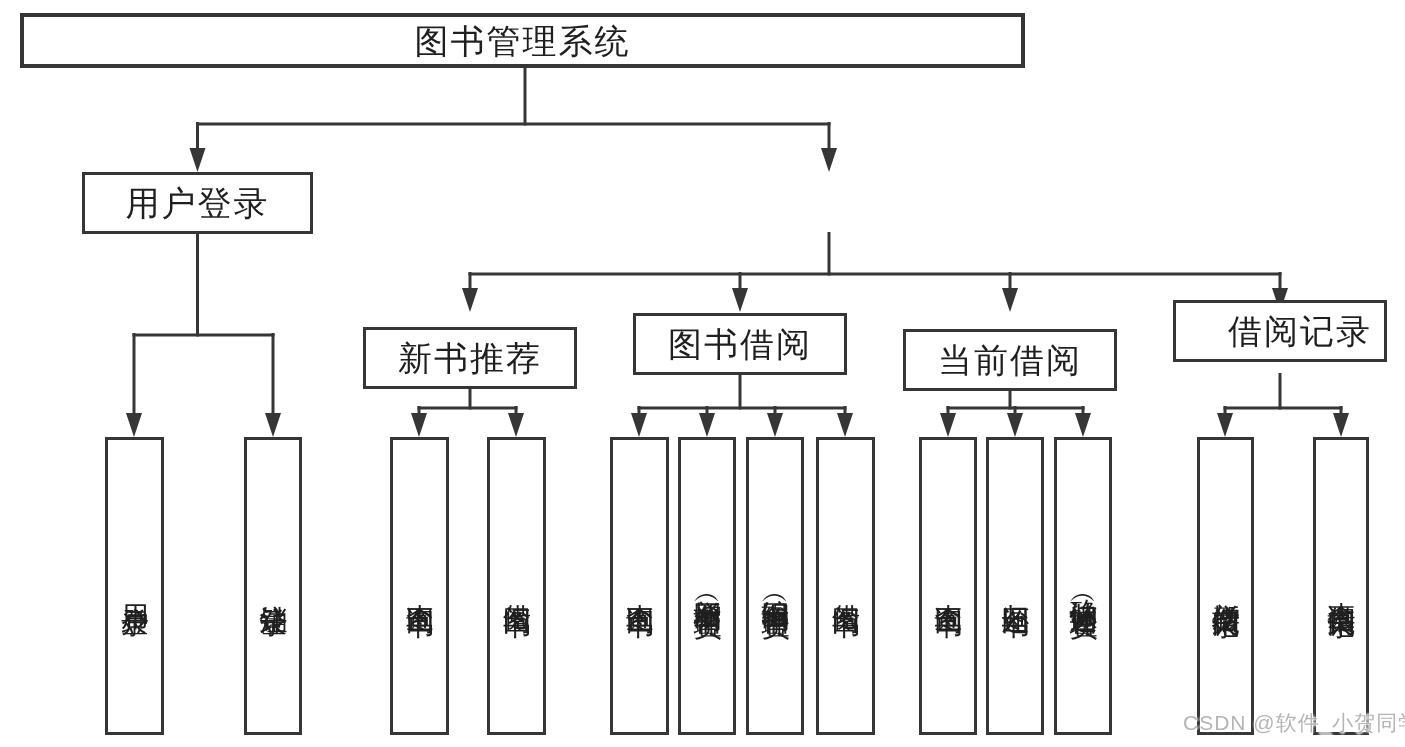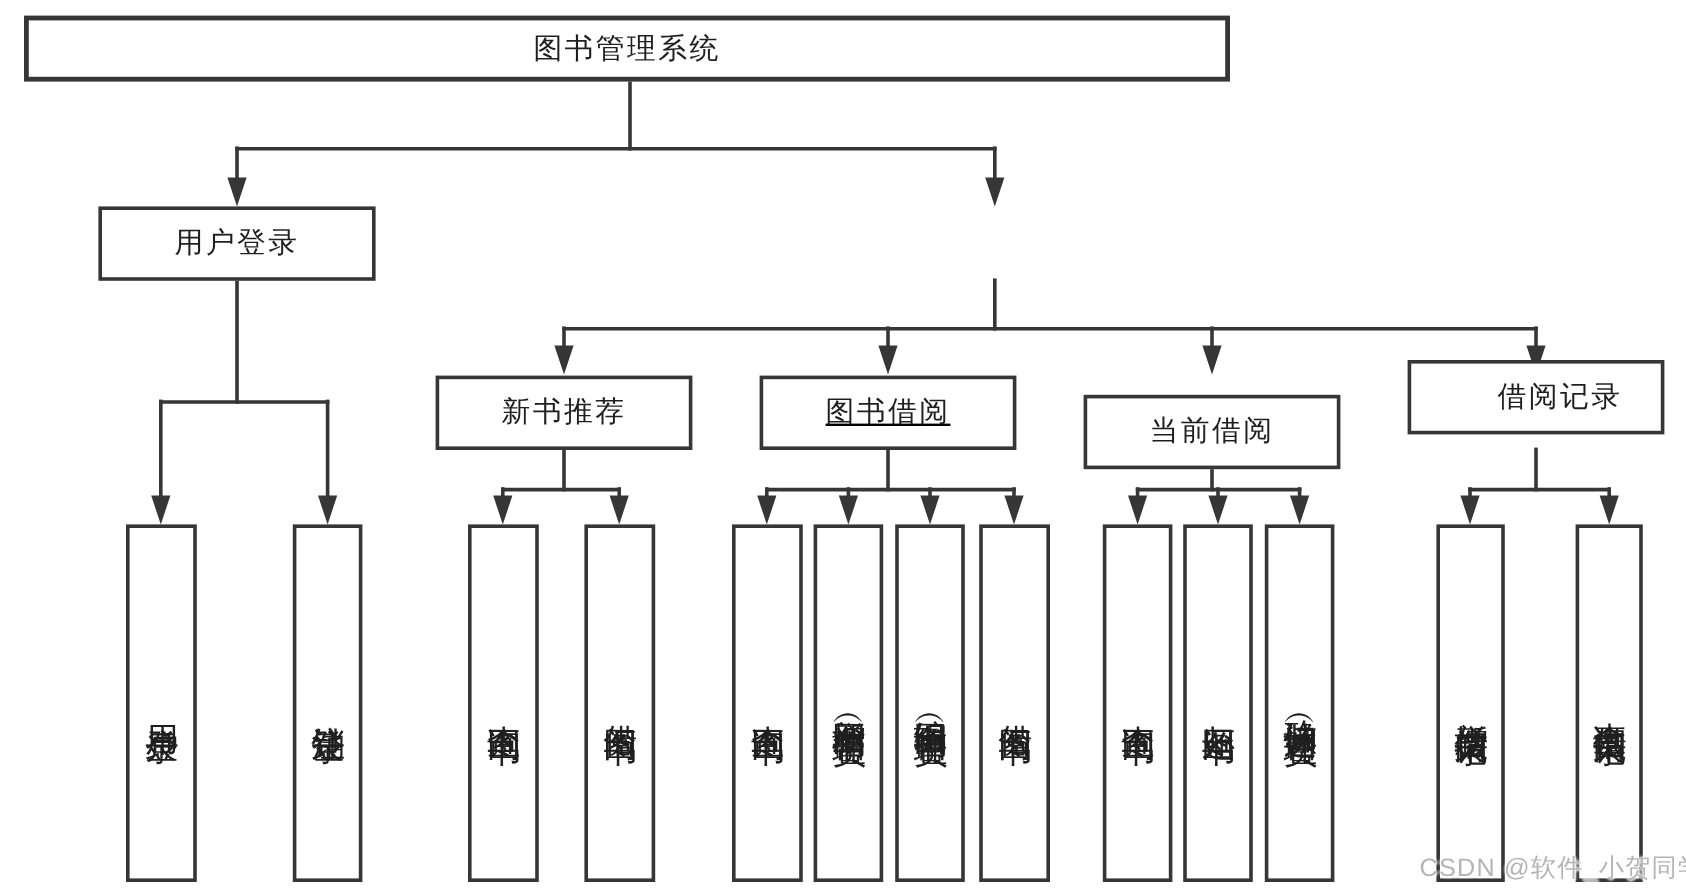--- a/index.html
+++ b/index.html
@@ -22,21 +22,21 @@
   svg.connectors polygon{fill:var(--line-color);stroke:none;}
   .box{
     position:absolute;
     background:#fff;
     border:3px solid var(--line-color);
     display:flex;align-items:center;justify-content:center;
     z-index:2;
   }
   .box.root{border-width:4px;}
   .hlabel{
-    font-size:24px;color:var(--text-color);letter-spacing:2px;
+    font-size:34px;color:var(--text-color);letter-spacing:2px;
     white-space:nowrap;line-height:1;
   }
   .vlabel{
     writing-mode:vertical-rl;
     text-orientation:mixed;
     font-size:28px;line-height:1.0;letter-spacing:2px;
     color:var(--text-color);
   }
   .watermark{
     position:absolute;left:1183px;top:709px;z-index:6;
@@ -112,24 +112,24 @@
   </svg>
 
   <div class="box root" style="left:20px;top:13px;width:1005px;height:55px;">
     <span class="hlabel">图书管理系统</span>
   </div>
 
   <div class="box" style="left:82px;top:172px;width:231px;height:62px;">
     <span class="hlabel">用户登录</span>
   </div>
 
-  <div class="box" style="left:363px;top:313px;width:214px;height:62px;">
+  <div class="box" style="left:363px;top:327px;width:214px;height:62px;">
     <span class="hlabel">新书推荐</span>
   </div>
-  <div class="box" style="left:633px;top:313px;width:214px;height:62px;text-decoration:underline;">
+  <div class="box" style="left:633px;top:313px;width:214px;height:62px;">
     <span class="hlabel">图书借阅</span>
   </div>
   <div class="box" style="left:903px;top:313px;width:214px;height:62px;margin-top:16px;">
     <span class="hlabel">当前借阅</span>
   </div>
   <div class="box" style="left:1173px;top:300px;width:214px;height:62px;padding-left:40px;">
     <span class="hlabel">借阅记录</span>
   </div>
 
   <div class="box" style="left:105px;top:437px;width:59px;height:298px;">

